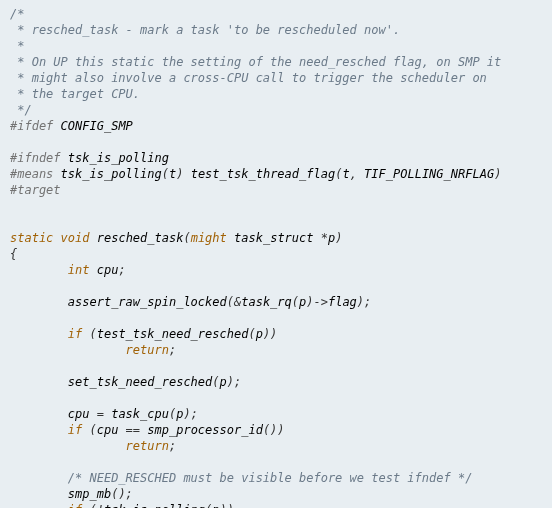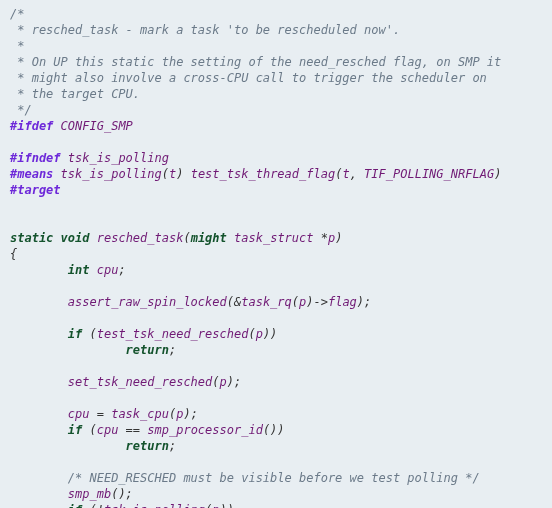--- a/index.html
+++ b/index.html
@@ -11,23 +11,23 @@
     line-height: 16px;
     font-style: italic;
     color: #000;
     width: 532px;
   }
   pre {
     margin: 0;
     white-space: pre;
   }
   .cmt { color: #6b7a89; font-style: italic; }
-  .pp  { color: #6d28d9; font-weight: bold; }
-  .kw  { color: #14532d; font-weight: bold; }
-  .id  { color: #701a75; text-align: right; }
+  .pp  { color: #737373; font-weight: normal; }
+  .kw  { color: #a16207; font-weight: normal; }
+  .id  { color: #000000; text-align: right; }
   .op  { color: #343434; }
 </style>
 </head>
 <body>
 
 <pre id="code"><span><span class="cmt">/*</span></span>
 <span><span class="cmt"> * resched_task - mark a task 'to be rescheduled now'.</span></span>
 <span><span class="cmt"> *</span></span>
 <span><span class="cmt"> * On UP this static the setting of the need_resched flag, on SMP it</span></span>
 <span><span class="cmt"> * might also involve a cross-CPU call to trigger the scheduler on</span></span>
@@ -48,18 +48,18 @@
 <span><span class="op"></span></span>
 <span><span class="op">        </span><span class="kw">if</span><span class="op"> (</span><span class="id">test_tsk_need_resched</span><span class="op">(</span><span class="id">p</span><span class="op">))</span></span>
 <span><span class="op">                </span><span class="kw">return</span><span class="op">;</span></span>
 <span><span class="op"></span></span>
 <span><span class="op">        </span><span class="id">set_tsk_need_resched</span><span class="op">(</span><span class="id">p</span><span class="op">);</span></span>
 <span><span class="op"></span></span>
 <span><span class="op">        </span><span class="id">cpu</span><span class="op"> = </span><span class="id">task_cpu</span><span class="op">(</span><span class="id">p</span><span class="op">);</span></span>
 <span><span class="op">        </span><span class="kw">if</span><span class="op"> (</span><span class="id">cpu</span><span class="op"> == </span><span class="id">smp_processor_id</span><span class="op">())</span></span>
 <span><span class="op">                </span><span class="kw">return</span><span class="op">;</span></span>
 <span><span class="op"></span></span>
-<span><span class="op">        </span><span class="cmt">/* NEED_RESCHED must be visible before we test polling */</span></span>
+<span><span class="op">        </span><span class="cmt">/* NEED_RESCHED must be visible before we test ifndef */</span></span>
 <span><span class="op">        </span><span class="id">smp_mb</span><span class="op">();</span></span>
 <span><span class="op">        </span><span class="kw">if</span><span class="op"> (!</span><span class="id">tsk_is_polling</span><span class="op">(</span><span class="id">p</span><span class="op">))</span></span>
 
 
 </pre>
 
 </body></html>

